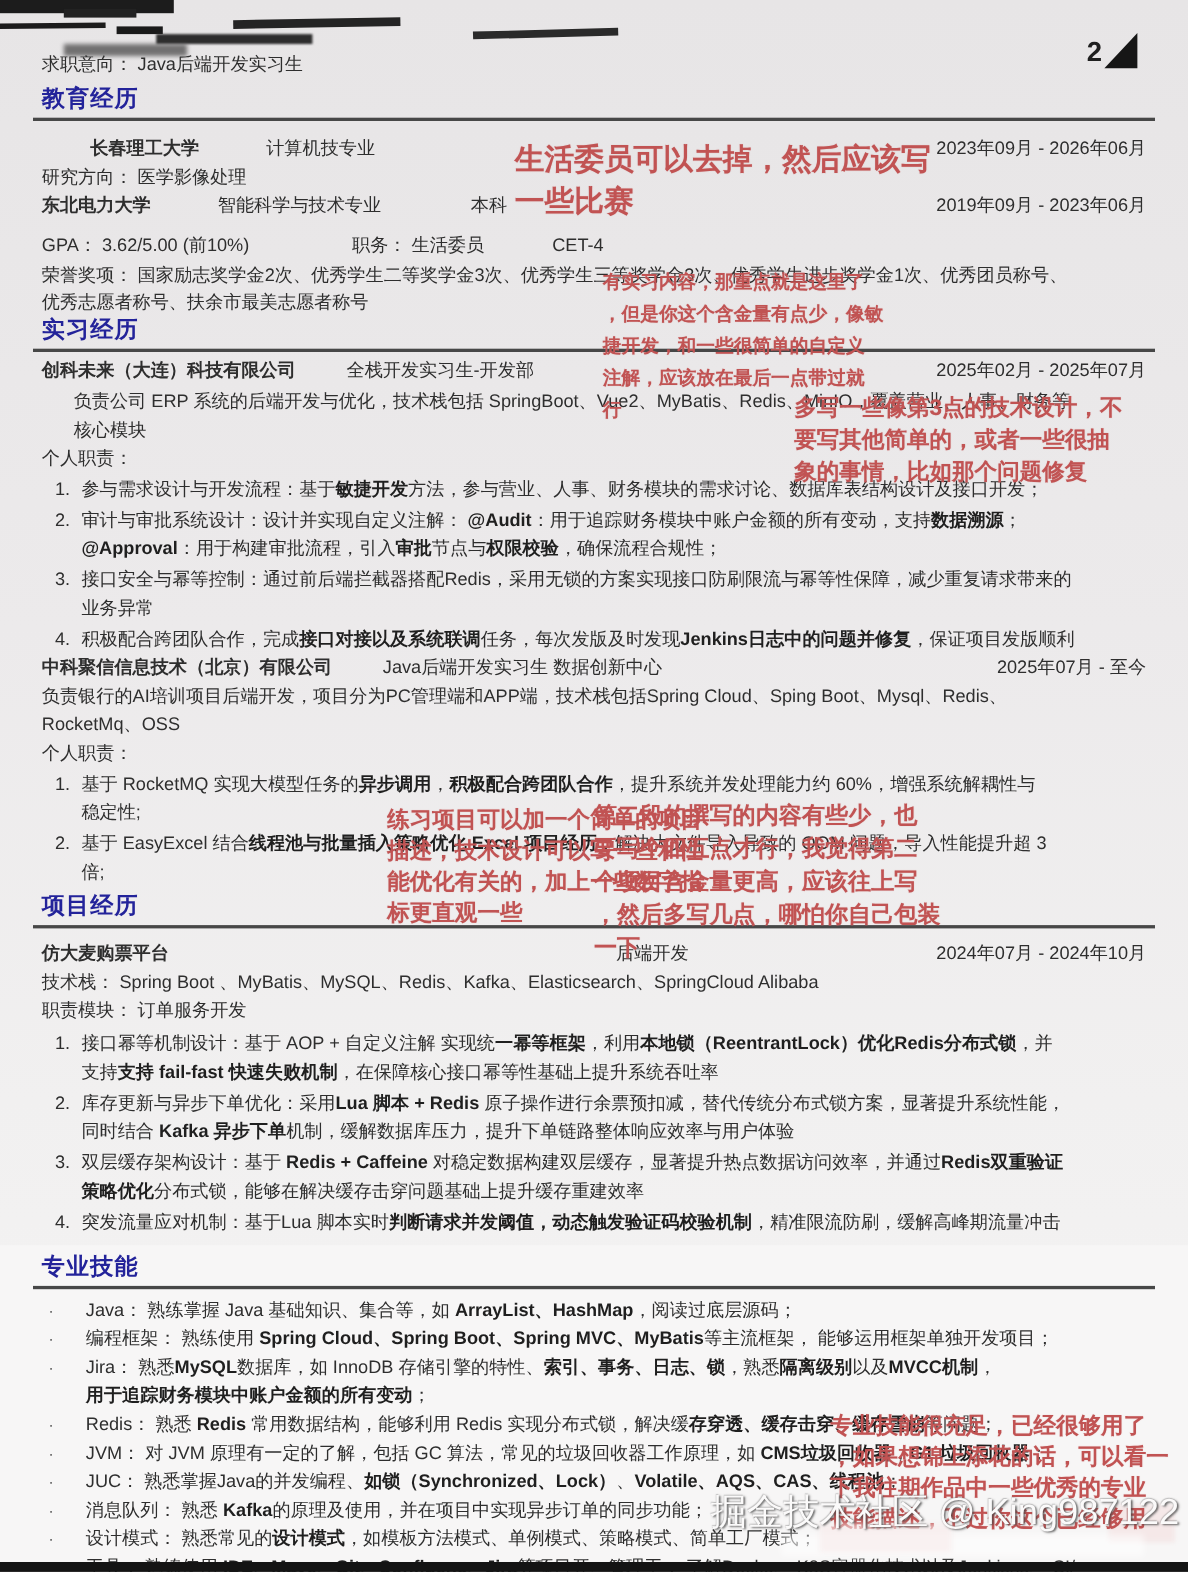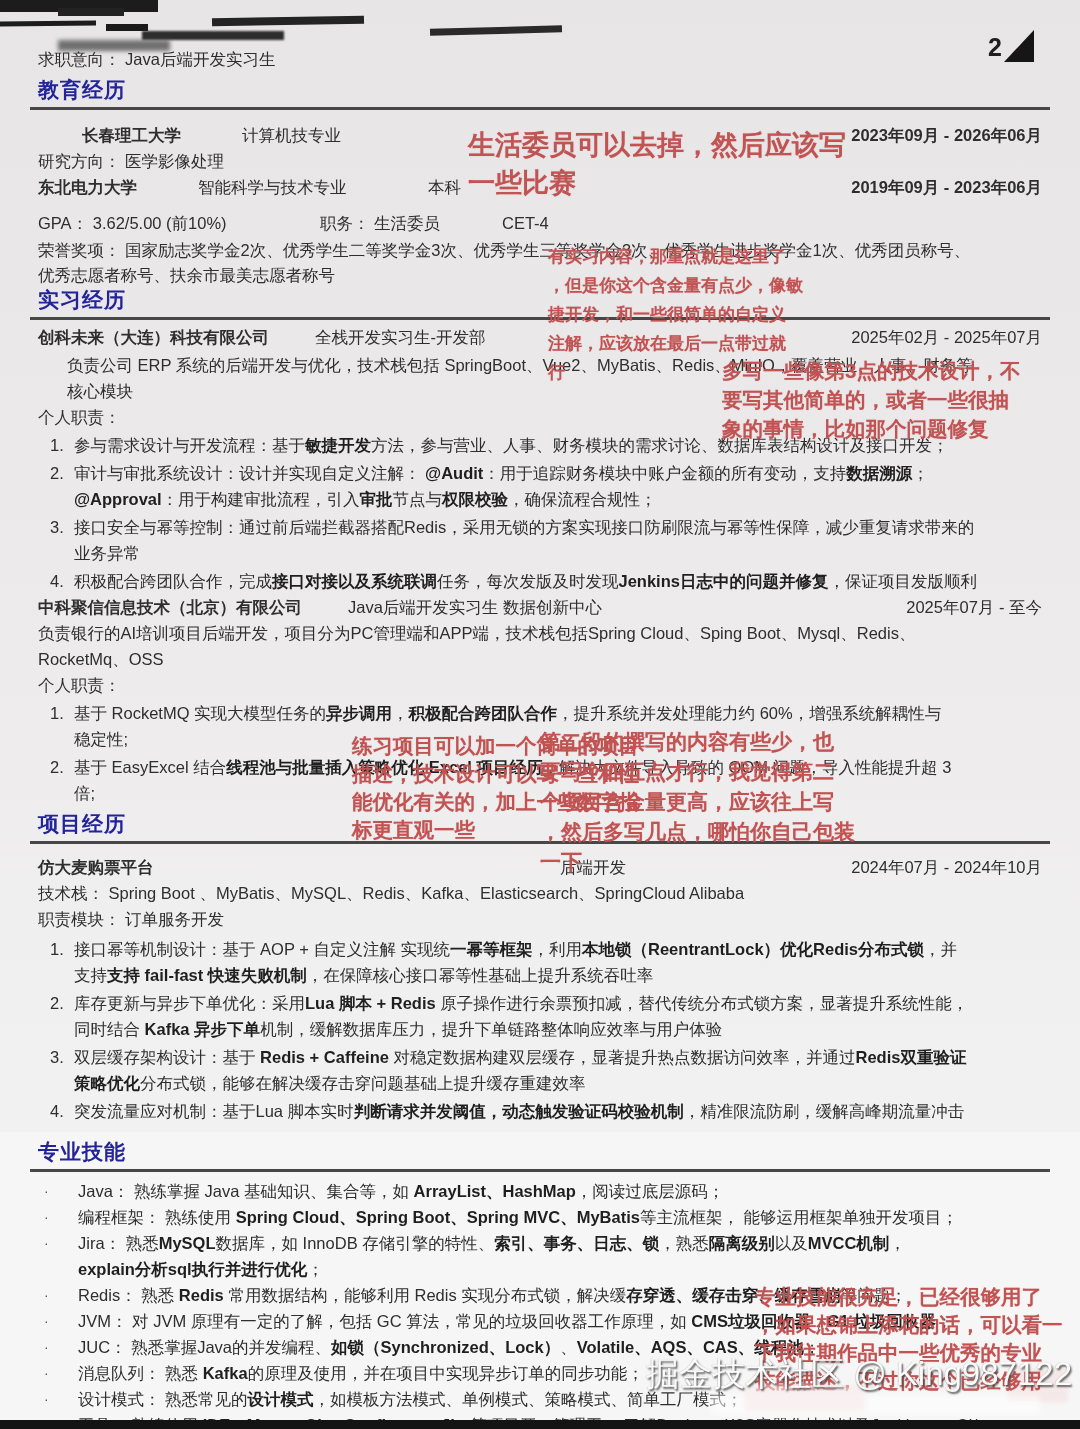--- a/index.html
+++ b/index.html
@@ -10,21 +10,21 @@
   .line{line-height:26px;}
   .pre{white-space:pre-line;}
   
   .sec-title{color:#23239a;font-weight:bold;font-size:21px;line-height:24px;letter-spacing:1px;}
   .rule{border-top:3px solid #474747;margin:5px -8px 0 -8px;}
   
   .edu-row{display:flex;line-height:26px;}
   .edu-name{width:160px;font-weight:bold;}
   .edu-major{width:230px;}
   .edu-degree{flex:1;}
-  .edu-dates{margin-left:auto;font-weight:bold;}
+  .edu-dates{margin-left:auto;}
   .gpa-row{display:flex;line-height:26px;margin-top:10px;}
   .gpa{width:282px;}
   .duty{width:182px;}
   
   .org-row{display:flex;line-height:26px;}
   .org-name{font-weight:bold;}
   .org-role{margin-left:46px;}
   .org-dates{margin-left:auto;}
   .proj-name{font-weight:bold;width:522px;}
   .proj-role{flex:1;}
@@ -211,21 +211,21 @@
         <span class="bullet">·</span>
         <span class="rich"><span>Java： 熟练掌握 Java 基础知识、集合等，如 </span><b>ArrayList、HashMap</b><span>，阅读过底层源码；</span></span>
       </div>
       <div class="skill-item">
         <span class="bullet">·</span>
         <span class="rich"><span>编程框架： 熟练使用 </span><b>Spring Cloud、Spring Boot、Spring MVC、MyBatis</b><span>等主流框架， 能够运用框架单独开发项目；</span></span>
       </div>
       <div class="skill-item">
         <span class="bullet">·</span>
         <span class="rich"><span>Jira： 熟悉</span><b>MySQL</b><span>数据库，如 InnoDB 存储引擎的特性、</span><b>索引、事务、日志、锁</b><span>，熟悉</span><b>隔离级别</b><span>以及</span><b>MVCC机制</b><span>，
-</span><b>explain分析sql执行并进行优化</b><span>；</span></span>
+</span><b>用于追踪财务模块中账户金额的所有变动</b><span>；</span></span>
       </div>
       <div class="skill-item">
         <span class="bullet">·</span>
         <span class="rich"><span>Redis： 熟悉 </span><b>Redis</b><span> 常用数据结构，能够利用 Redis 实现分布式锁，解决缓</span><b>存穿透、缓存击穿、缓存雪崩</b><span>等问题；</span></span>
       </div>
       <div class="skill-item">
         <span class="bullet">·</span>
         <span class="rich"><span>JVM： 对 JVM 原理有一定的了解，包括 GC 算法，常见的垃圾回收器工作原理，如 </span><b>CMS垃圾回收器</b><span>，</span><b>G1 垃圾回收器</b><span>；</span></span>
       </div>
       <div class="skill-item">

